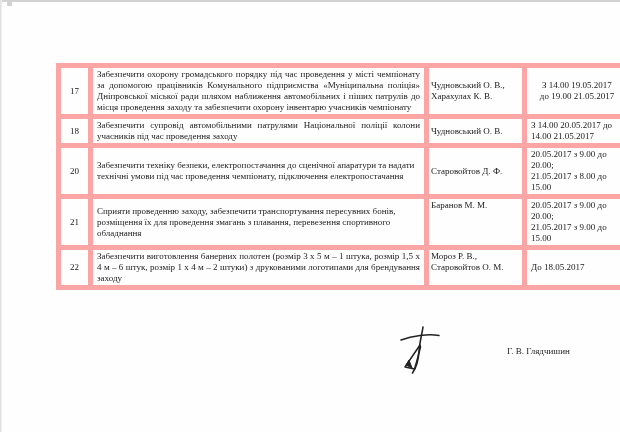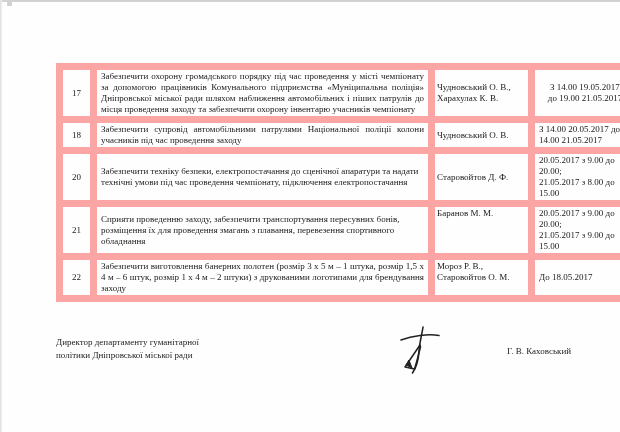--- a/index.html
+++ b/index.html
@@ -32,21 +32,21 @@
   table.plan-table{
     position:absolute;left:56px;top:63px;
     border-collapse:collapse;
     table-layout:fixed;
     width:533px;
     font-size:9px;
     line-height:11px;
     color:#1a1a1a;
   }
   .plan-table td{
-    border:7px solid #fca5a5;
+    border:5px solid #fca5a5;
     padding:1px 3px;
     vertical-align:middle;
     overflow:hidden;
   }
   td.num{
     width:25px;
     text-align:center;
     padding:1px 1px;
     font-family:Liberation Serif, serif;
   }
@@ -130,26 +130,24 @@
       <tr>
         <td class="num">22</td>
         <td class="task just">Забезпечити виготовлення банерних полотен (розмір 3 х 5 м – 1 штука, розмір 1,5 х 4 м – 6 штук, розмір 1 х 4 м – 2 штуки)  з друкованими логотипами для брендування заходу</td>
         <td class="resp vtop">Мороз Р. В.,
 Старовойтов О. М.</td>
         <td class="date">До 18.05.2017</td>
       </tr>
     </tbody>
   </table>
 
-  <div class="signer-title">Директор департаменту гуманітарної
-політики Дніпровської міської ради</div>
 
   <div class="signature">
     <svg width="50" height="52" viewBox="0 0 50 52" xmlns="http://www.w3.org/2000/svg">
       <path d="M29 3 C28 10 25.5 19 25 27 C24.5 35 22 44 18.5 49" fill="none" stroke="#222" stroke-width="1.6" stroke-linecap="round"></path>
       <path d="M7 16 C18 12 34 9.5 45 11.5" fill="none" stroke="#222" stroke-width="1.5" stroke-linecap="round"></path>
       <path d="M26 21 L11 43 L20.5 45 C23 37 25 29 26.5 23 Z" fill="none" stroke="#222" stroke-width="1.5" stroke-linejoin="round"></path>
       <path d="M12 41 L18 44 L15 36 Z" fill="#222" stroke="#222" stroke-width="1"></path>
     </svg>
   </div>
 
-  <div class="signer-name">Г. В. Каховський</div>
+  <div class="signer-name">Г. В. Глядчишин</div>
 </div>
 
 </body></html>

